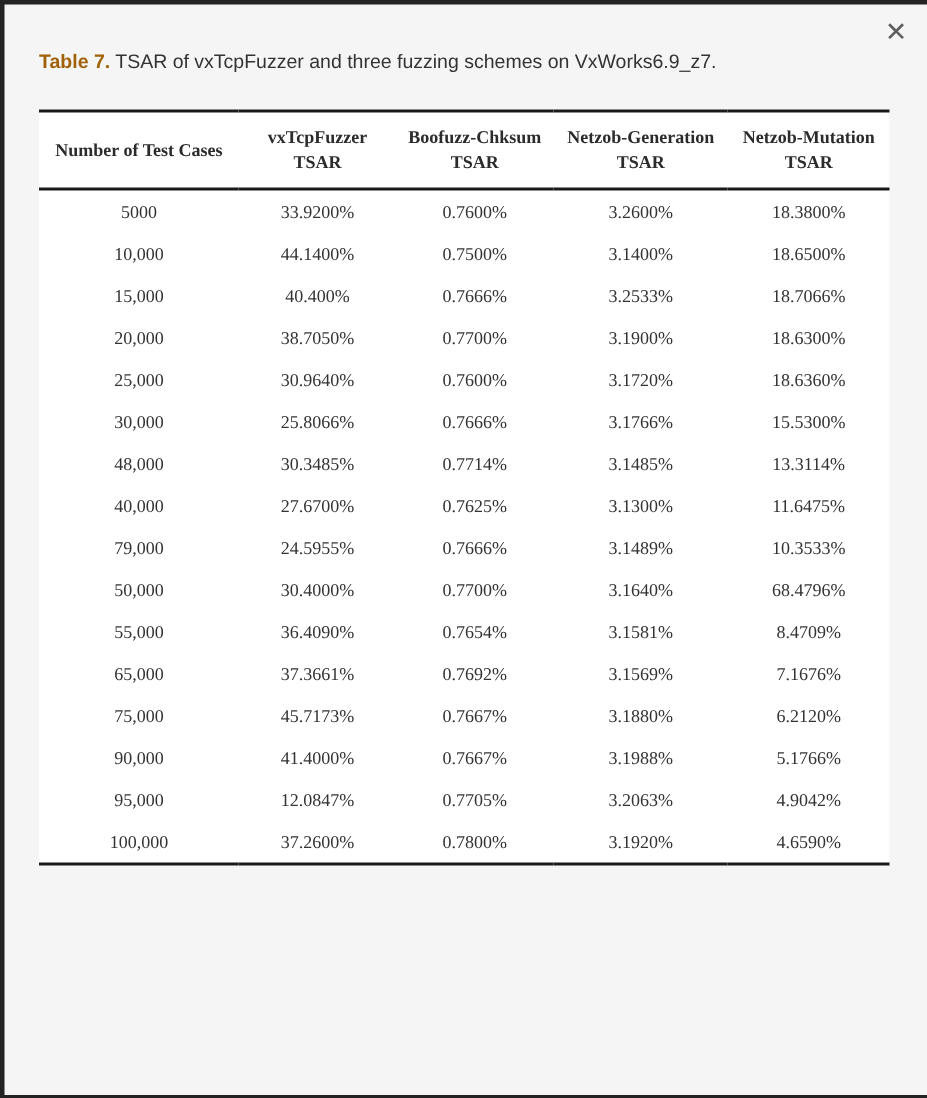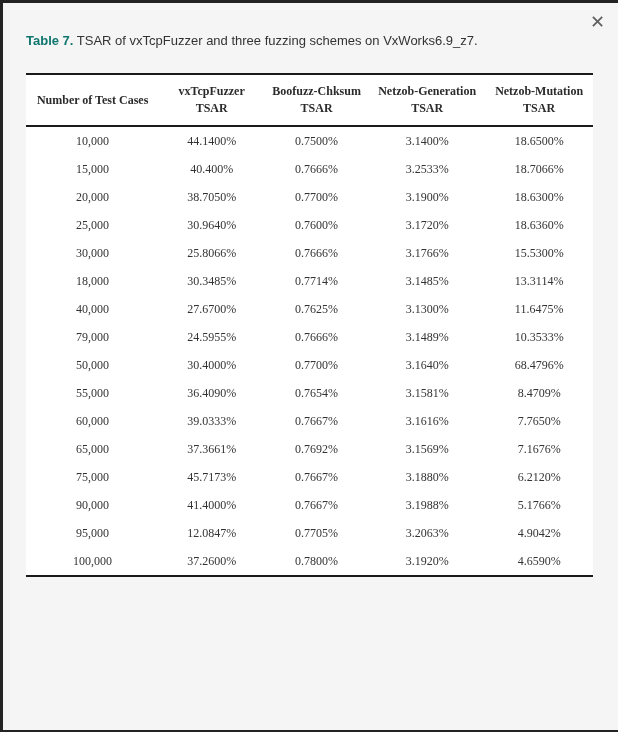--- a/index.html
+++ b/index.html
@@ -29,21 +29,21 @@
     cursor: pointer;
     font-family: "DejaVu Sans", sans-serif;
   }
   .caption {
     margin: 0;
     padding: 30px 20px 0 23px;
     font-size: 13px;
     line-height: 16px;
     color: #333333;
   }
-  .caption b { color: #0f766e; }
+  .caption b { color: #a16207; }
   .card {
     margin: 24px 0 0 23px;
     width: 567px;
     background: #ffffff;
     font-family: Liberation Serif, serif;
   }
   table.data-table {
     width: 100%;
     border-collapse: collapse;
     border-top: 2px solid #1a1a1a;
@@ -115,20 +115,27 @@
               <div>TSAR</div>
             </th>
             <th>
               <div>Netzob-Mutation</div>
               <div>TSAR</div>
             </th>
           </tr>
       </thead>
       <tbody id="table-body">
           <tr>
+            <td>5000</td>
+            <td>33.9200%</td>
+            <td>0.7600%</td>
+            <td>3.2600%</td>
+            <td>18.3800%</td>
+          </tr>
+          <tr>
             <td>10,000</td>
             <td>44.1400%</td>
             <td>0.7500%</td>
             <td>3.1400%</td>
             <td>18.6500%</td>
           </tr>
           <tr>
             <td>15,000</td>
             <td>40.400%</td>
             <td>0.7666%</td>
@@ -150,21 +157,21 @@
             <td>18.6360%</td>
           </tr>
           <tr>
             <td>30,000</td>
             <td>25.8066%</td>
             <td>0.7666%</td>
             <td>3.1766%</td>
             <td>15.5300%</td>
           </tr>
           <tr>
-            <td>18,000</td>
+            <td>48,000</td>
             <td>30.3485%</td>
             <td>0.7714%</td>
             <td>3.1485%</td>
             <td>13.3114%</td>
           </tr>
           <tr>
             <td>40,000</td>
             <td>27.6700%</td>
             <td>0.7625%</td>
             <td>3.1300%</td>
@@ -185,27 +192,20 @@
             <td>68.4796%</td>
           </tr>
           <tr>
             <td>55,000</td>
             <td>36.4090%</td>
             <td>0.7654%</td>
             <td>3.1581%</td>
             <td>8.4709%</td>
           </tr>
           <tr>
-            <td>60,000</td>
-            <td>39.0333%</td>
-            <td>0.7667%</td>
-            <td>3.1616%</td>
-            <td>7.7650%</td>
-          </tr>
-          <tr>
             <td>65,000</td>
             <td>37.3661%</td>
             <td>0.7692%</td>
             <td>3.1569%</td>
             <td>7.1676%</td>
           </tr>
           <tr>
             <td>75,000</td>
             <td>45.7173%</td>
             <td>0.7667%</td>

